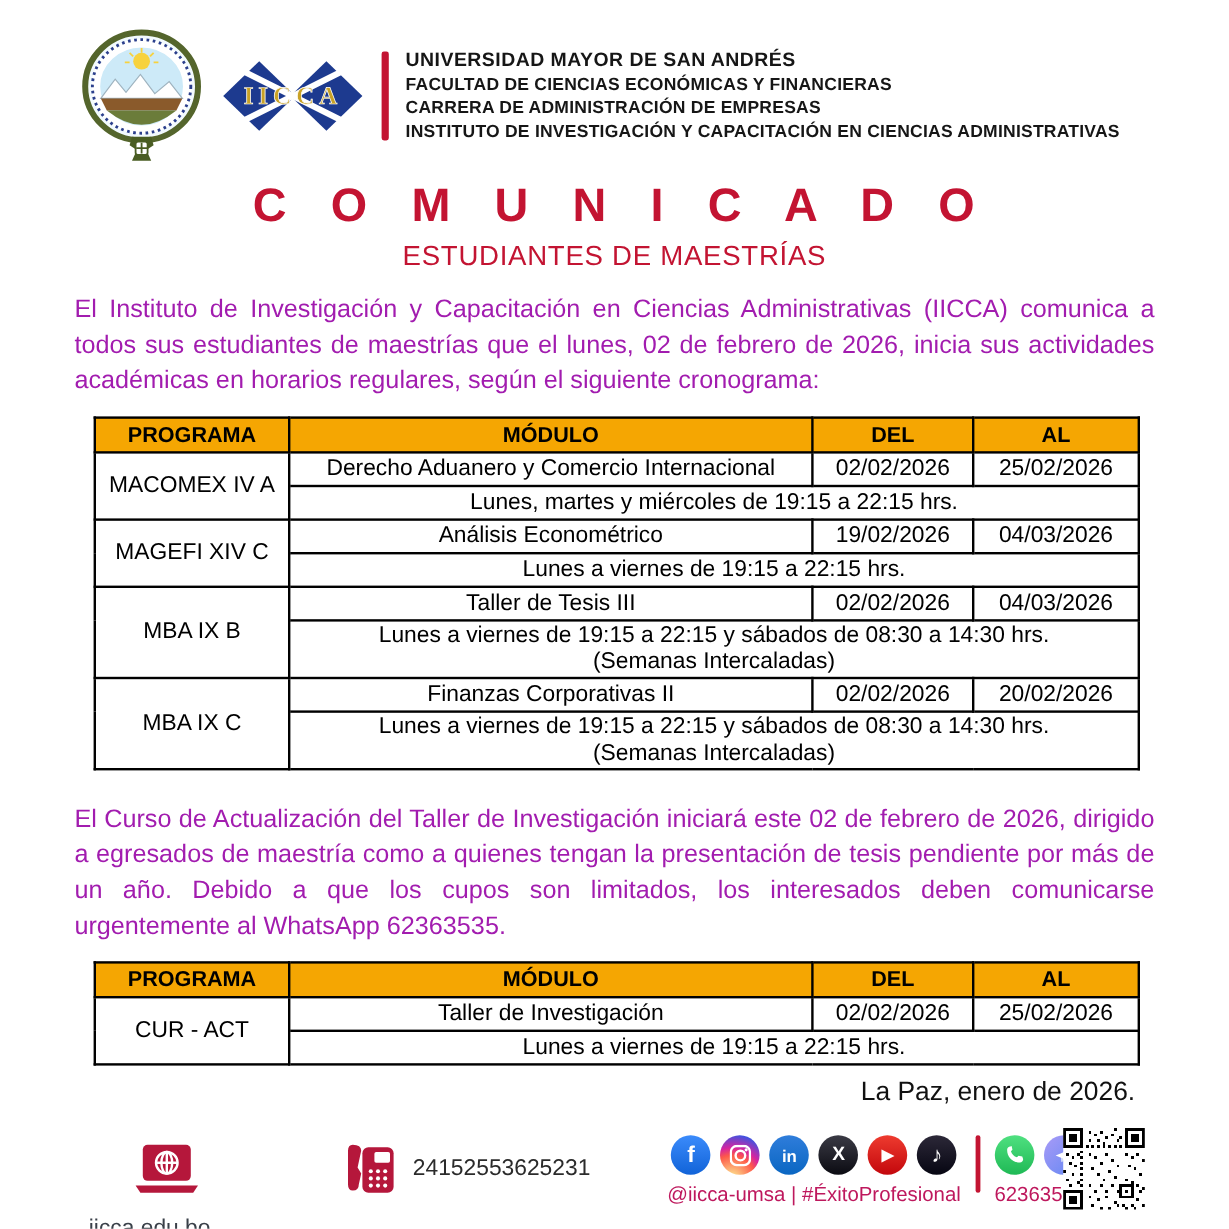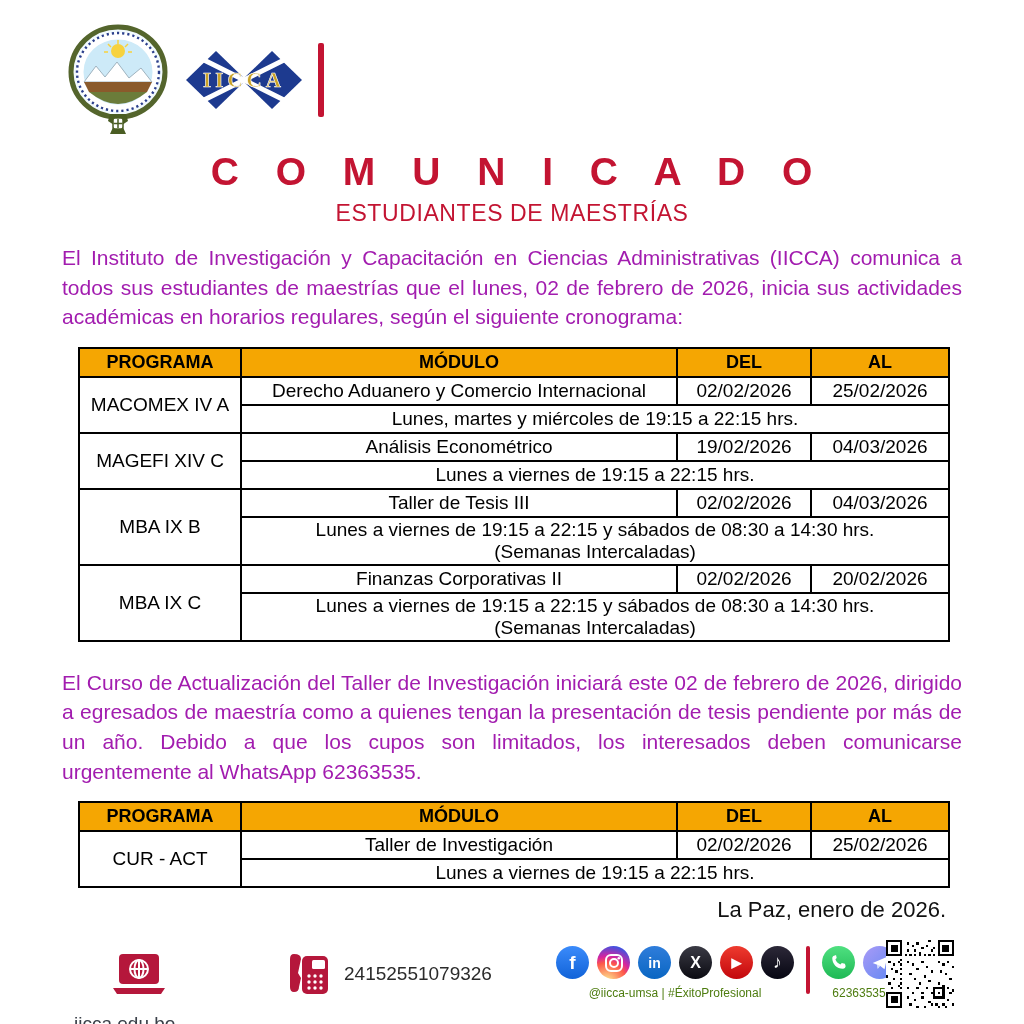--- a/index.html
+++ b/index.html
@@ -35,21 +35,21 @@
   
   .footer{position:absolute;top:938px;left:0;width:1024px;height:80px;}
   .f-web{position:absolute;left:74px;top:14px;display:flex;align-items:center;gap:12px;flex-direction:column;}
   .f-contact-text{display:flex;flex-direction:column;font-size:19px;color:#3A4049;line-height:1.3;}
   .f-phone{position:absolute;left:288px;top:12px;display:flex;align-items:center;gap:12px;}
   .f-phone-nums{display:flex;font-size:19px;color:#2b2b2b;line-height:1.35;}
   .f-social{position:absolute;left:556px;top:8px;display:flex;align-items:flex-start;}
   .s-col{display:flex;flex-direction:column;align-items:center;}
   .s-row{display:flex;align-items:center;gap:8px;}
   .s-circle{width:33px;height:33px;border-radius:50%;display:flex;align-items:center;justify-content:center;color:#fff;font-weight:bold;flex:0 0 auto;}
-  .s-caption{font-size:12px;color:#4d7c0f;margin-top:7px;}
+  .s-caption{font-size:17px;color:#be185d;margin-top:7px;}
   .s-divider{width:4px;height:48px;background:#C31432;border-radius:2px;margin:0 12px;}
   .c-fb{background:linear-gradient(180deg,#3b8bfb,#1163d8);font-size:19px;}
   .c-ig{background:radial-gradient(circle at 30% 110%,#fdf497 0%,#fd5949 45%,#d6249f 60%,#285AEB 90%);}
   .c-li{background:linear-gradient(180deg,#2f7ddb,#0A66C2);font-size:14px;}
   .c-x{background:linear-gradient(180deg,#3a3a44,#0b0b12);font-size:16px;}
   .c-yt{background:linear-gradient(180deg,#ee3b2f,#c3070c);font-size:13px;}
   .c-tt{background:linear-gradient(180deg,#2c2838,#060612);font-size:18px;}
   .c-wa{background:linear-gradient(180deg,#4fe080,#1fb955);}
   .c-tg{background:linear-gradient(135deg,#a99bf7,#5f86f2);}
   .f-qr{position:absolute;left:886px;top:2px;width:68px;height:68px;}
@@ -80,20 +80,26 @@
   <svg class="iicca-logo" viewBox="0 0 120 74">
     <polygon points="2,37 32,8 62,37 32,66" fill="#1d3a8f"></polygon>
     <polygon points="58,37 88,8 118,37 88,66" fill="#1d3a8f"></polygon>
     <g stroke="#ffffff" stroke-width="5">
       <line x1="10" y1="12" x2="110" y2="62"></line>
       <line x1="110" y1="12" x2="10" y2="62"></line>
     </g>
     <text x="60" y="44" text-anchor="middle" font-family="Liberation Serif, serif" font-size="21" font-weight="bold" fill="#c9a227" stroke="#ffffff" stroke-width="0.6" letter-spacing="4">IICCA</text>
   </svg>
   <div class="red-bar"></div>
+  <div class="org-lines">
+    <div class="org-line first">UNIVERSIDAD MAYOR DE SAN ANDRÉS</div>
+    <div class="org-line">FACULTAD DE CIENCIAS ECONÓMICAS Y FINANCIERAS</div>
+    <div class="org-line">CARRERA DE ADMINISTRACIÓN DE EMPRESAS</div>
+    <div class="org-line">INSTITUTO DE INVESTIGACIÓN Y CAPACITACIÓN EN CIENCIAS ADMINISTRATIVAS</div>
+  </div>
 </div>
 
 <div class="title-block">
   <div class="main-title">C O M U N I C A D O</div>
   <div class="subtitle">ESTUDIANTES DE MAESTRÍAS</div>
 </div>
 
 <p class="para">El Instituto de Investigación y Capacitación en Ciencias Administrativas (IICCA) comunica a todos sus estudiantes de maestrías que el lunes, 02 de febrero de 2026, inicia sus actividades académicas en horarios regulares, según el siguiente cronograma:</p>
 
 <table class="sched">
@@ -223,21 +229,21 @@
         <circle cx="21" cy="32" r="1.7"></circle>
           <circle cx="27" cy="32" r="1.7"></circle>
           <circle cx="33" cy="32" r="1.7"></circle>
         <circle cx="21" cy="38" r="1.7"></circle>
           <circle cx="27" cy="38" r="1.7"></circle>
           <circle cx="33" cy="38" r="1.7"></circle>
       </g>
     </svg>
     <div class="f-phone-nums">
       <span>2415255</span>
-      <span>1079326</span>
+      <span>3625231</span>
     </div>
   </div>
 
   <div class="f-social">
     <div class="s-col">
       <div class="s-row">
         <div class="s-circle c-fb">
           <span>f</span>
         </div>
         <div class="s-circle c-ig">

